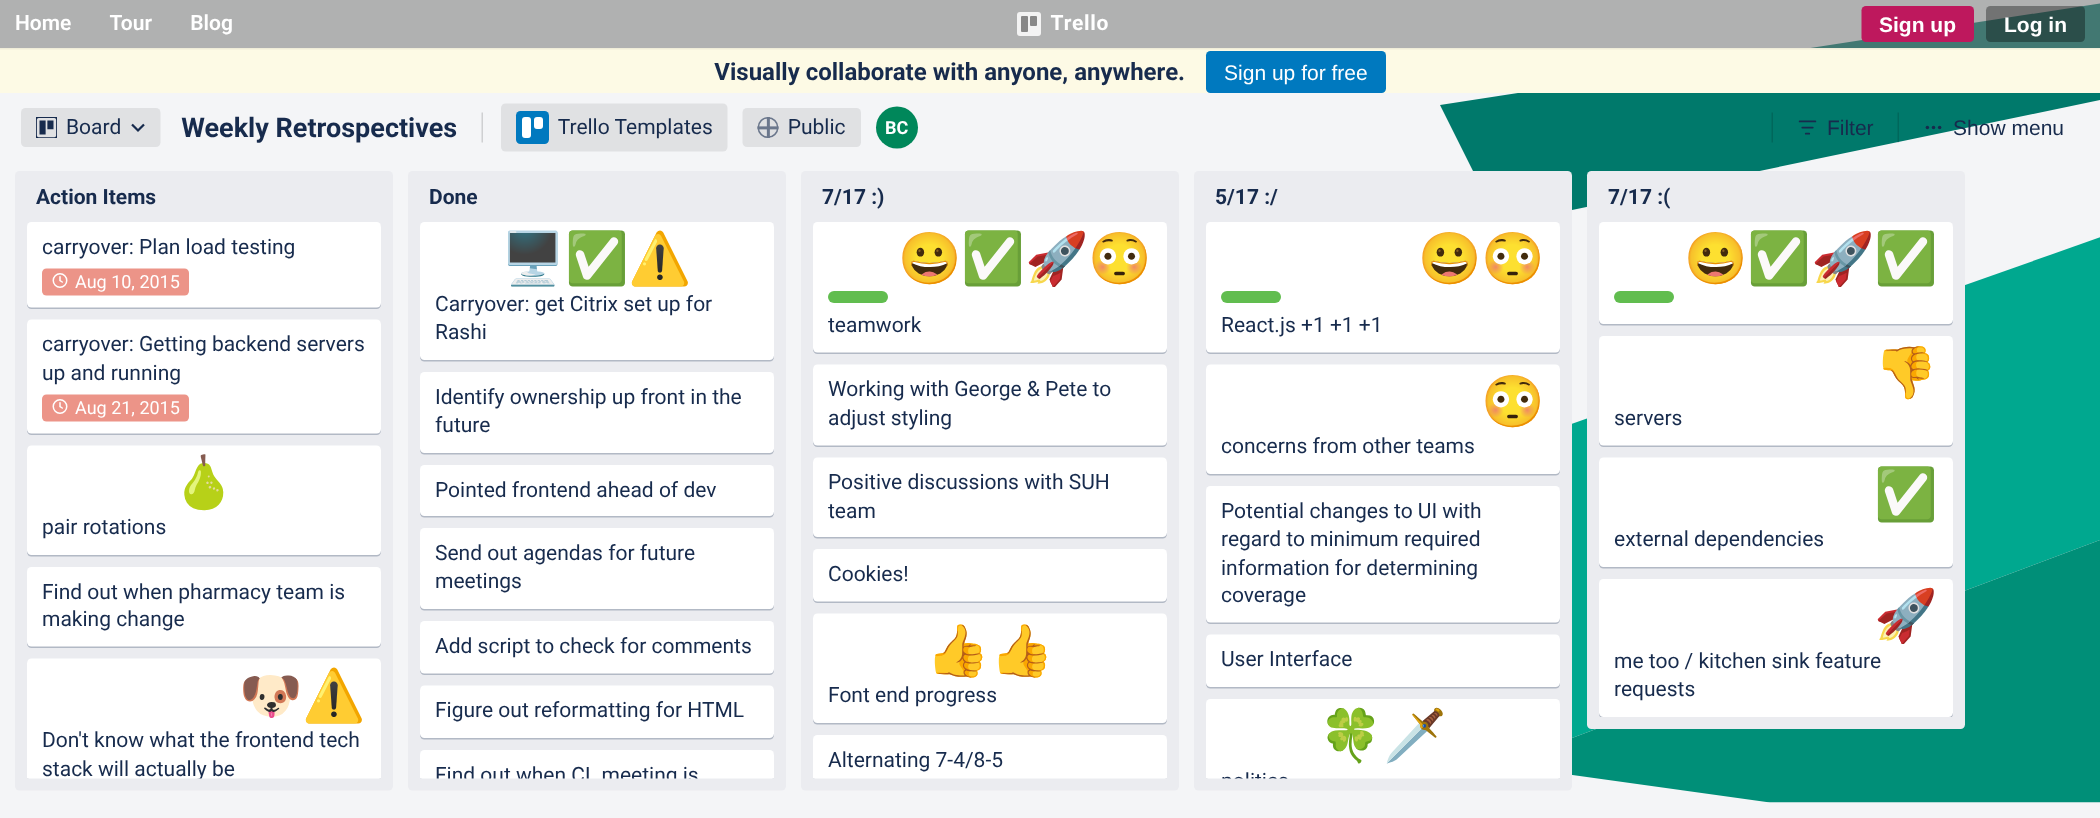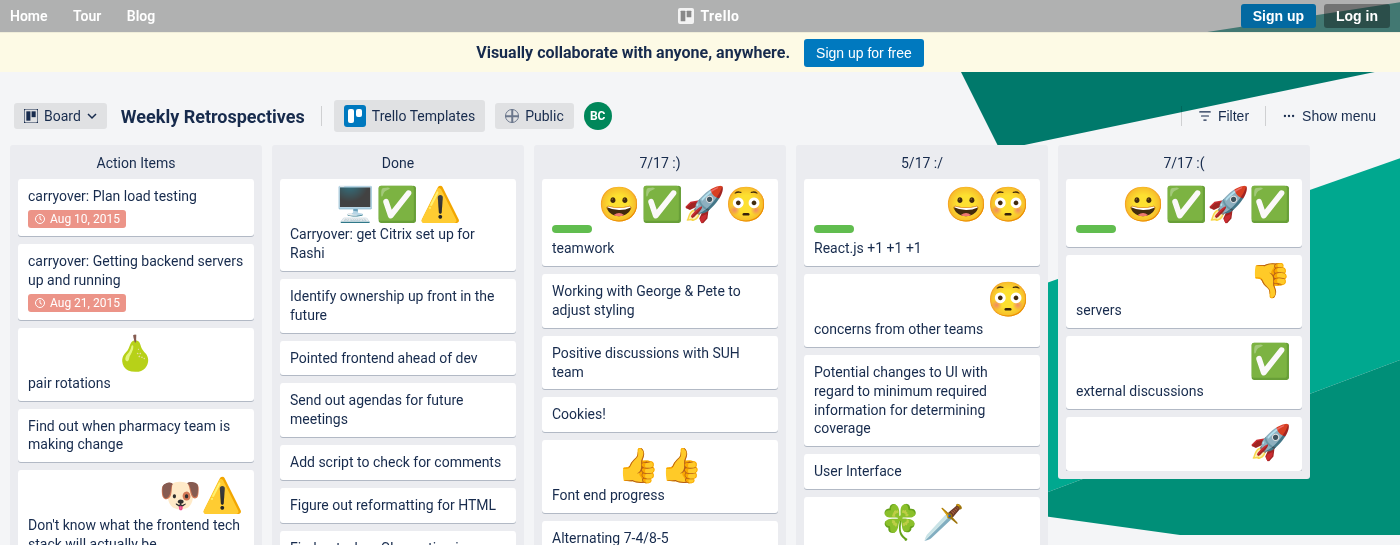--- a/index.html
+++ b/index.html
@@ -8,43 +8,43 @@
 
   .bg-deco { position: absolute; inset: 0; overflow: hidden; z-index: 0; }
   .bg-deco svg { position: absolute; right: -80px; top: -10px; }
 
   .topbar { position: relative; z-index: 2; height: 32px; background: rgba(120,120,120,0.55); display: flex; align-items: center; padding: 0 10px; color: #fff; font-size: 14px; }
   .topbar .left-links a { color: #fff; text-decoration: none; margin-right: 22px; font-weight: 600; }
   .topbar .brand { flex: 1; text-align: center; font-weight: 700; letter-spacing: .5px; display:flex; justify-content:center; align-items:flex-end; gap:6px;}
   .topbar .brand svg { width:16px; height:16px; }
   .topbar .auth { display: flex; gap: 8px; }
   .btn { border: none; border-radius: 3px; padding: 4px 12px; font-size: 14px; cursor: pointer; font-weight: 600; }
-  .btn-signup { background: #0369a1; color: #fff; }
+  .btn-signup { background: #be185d; color: #fff; }
   .btn-login { background: rgba(0,0,0,0.35); color: #fff; }
 
-  .promo { position: relative; z-index: 2; background: #fdfae5; height: 40px; display: flex; align-items: center; justify-content: center; color: #172b4d; gap: 14px; font-size: 16px; border-top:1px solid rgba(0,0,0,0.05);}
+  .promo { position: relative; z-index: 2; background: #fdfae5; height: 30px; display: flex; align-items: center; justify-content: center; color: #172b4d; gap: 14px; font-size: 16px; border-top:1px solid rgba(0,0,0,0.05);}
   .promo-text { font-weight: 700; }
   .promo .btn-promo { background: #0079bf; color: #fff; padding: 6px 12px; font-size:14px; font-weight:400;}
 
-  .boardbar { position: relative; z-index: 2; height: 46px; display: flex; align-items: center; padding: 0 14px; gap: 10px; margin-top: 21px; }
+  .boardbar { position: relative; z-index: 2; height: 46px; display: flex; align-items: center; padding: 0 14px; gap: 10px; }
   .pill { background: rgba(0,0,0,0.08); border-radius: 3px; padding: 5px 10px; display: flex; align-items: center; gap: 6px; font-size: 14px; color: #172b4d; cursor: pointer; }
   .board-title { font-size: 18px; font-weight: 700; color: #172b4d; padding: 0 4px; }
   .vsep { width:1px; height:20px; background: rgba(0,0,0,0.15); margin: 0 2px; }
   .avatar { width: 28px; height: 28px; border-radius: 50%; background: #00875a; color: #fff; display: flex; align-items: center; justify-content: center; font-size: 12px; font-weight: 700; }
   .spacer { flex: 1; }
   .menu-right { display: flex; align-items: center; gap: 4px; }
   .menu-btn { background: transparent; border: none; padding: 6px 10px; font-size: 14px; color: #172b4d; cursor: pointer; display:flex; align-items:center; gap:6px;}
 
   .board { position: relative; z-index: 2; display: flex; padding: 6px 10px; gap: 10px; align-items: flex-start; overflow-x: hidden; height: calc(545px - 32px - 42px - 46px); }
   .list { background: #ebecf0; border-radius: 3px; width: 252px; flex: 0 0 252px; padding: 8px; display: flex; flex-direction: column; max-height: 100%; }
-  .list-title { font-size: 14px; font-weight: 400; color: #172b4d; padding: 2px 6px 8px; text-align: center; }
+  .list-title { font-size: 14px; font-weight: 700; color: #172b4d; padding: 2px 6px 8px; }
   .cards { overflow-y: hidden; display: flex; flex-direction: column; gap: 8px; }
   .card { background: #fff; border-radius: 3px; box-shadow: 0 1px 0 rgba(9,30,66,0.25); padding: 8px 10px; font-size: 14px; color: #172b4d; }
   .card-title { line-height: 1.35; }
-  .badge { display: inline-flex; align-items: center; gap: 4px; background: #ec9488; color: #fff; border-radius: 3px; padding: 2px 6px; font-size: 12px; margin-top: 4px; }
+  .badge { display: inline-flex; gap: 4px; background: #ec9488; color: #fff; border-radius: 3px; padding: 2px 6px; font-size: 12px; margin-top: 4px; }
   .badge svg { width:12px; height:12px; }
   .label-bar { width: 40px; height: 8px; border-radius: 4px; background: #61bd4f; margin-bottom: 6px; }
   .cover { display:flex; justify-content:flex-end; gap:4px; margin-bottom:4px; }
   .cover-center { justify-content:center; }
   .sticker { font-size: 34px; line-height:1; }
   .tmpl-icon { width:22px;height:22px;background:#0079bf;border-radius:3px;display:inline-block;position:relative;}
   .tmpl-icon::before,.tmpl-icon::after{content:"";position:absolute;background:#fff;border-radius:2px;}
   .tmpl-icon::before{left:4px;top:4px;width:6px;height:14px;}
   .tmpl-icon::after{right:4px;top:4px;width:6px;height:8px;}
   .globe{width:14px;height:14px;border:1.5px solid #6b778c;border-radius:50%;position:relative;}
@@ -267,22 +267,23 @@
         <div class="card">
           <div class="cover">
             <span class="sticker">👎</span>
           </div>
           <div class="card-title">servers</div>
         </div>
         <div class="card">
           <div class="cover">
             <span class="sticker">✅</span>
           </div>
-          <div class="card-title">external discussions</div>
+          <div class="card-title">external dependencies</div>
         </div>
         <div class="card">
           <div class="cover">
             <span class="sticker">🚀</span>
           </div>
+          <div class="card-title">me too / kitchen sink feature requests</div>
         </div>
       </div>
     </div>
   </div>
 
 </body></html>

